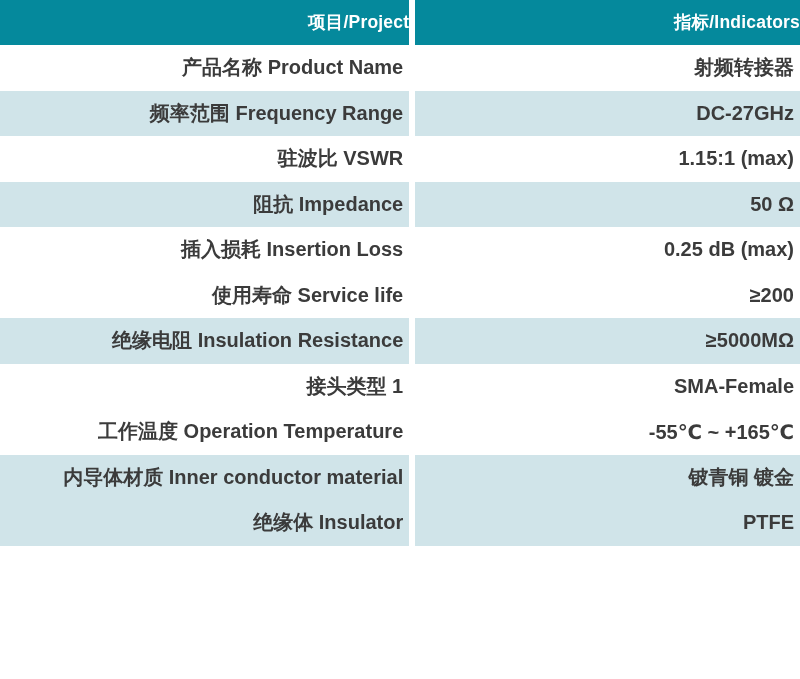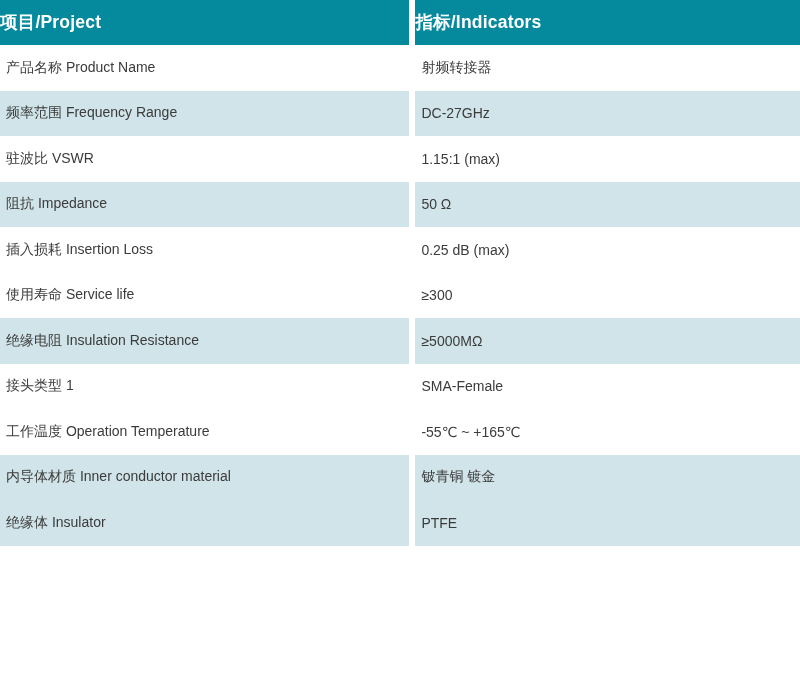--- a/index.html
+++ b/index.html
@@ -24,43 +24,44 @@
   
   .thead-row th {
     background: #05899c;
     color: #ffffff;
     font-size: 17.5px;
     font-weight: bold;
     letter-spacing: 0.2px;
     height: 45px;
     line-height: 45px;
     padding: 0;
-    text-align: left;
+    text-align: right;
     vertical-align: middle;
     white-space: nowrap;
   }
   .thead-row th.col-project { width: 398px; }
   .thead-row th.col-gap {
     width: 6px;
     background: #ffffff;
     padding: 0;
   }
   .thead-row th.col-indicator { width: 374px; }
 
   
   #spec-table tbody td {
     height: 45.5px;
     padding: 0 6px;
-    font-size: 14px;
+    font-size: 20px;
     color: #3b3b3b;
-    text-align: left;
+    text-align: right;
     vertical-align: middle;
     white-space: nowrap;
     overflow: hidden;
     text-overflow: ellipsis;
+    font-weight: bold;
   }
   #spec-table tbody td.cell-gap {
     padding: 0;
     background: #ffffff !important;
   }
 
   tr.row-odd td { background: #ffffff; }
   tr.row-even td { background: #d0e4e9; margin-left: 9px; }
 </style>
 </head>
@@ -96,21 +97,21 @@
         <td class="cell-indicator">50 Ω</td>
       </tr>
       <tr class="row-odd">
         <td class="cell-project">插入损耗 Insertion Loss</td>
         <td class="cell-gap"></td>
         <td class="cell-indicator">0.25 dB (max)</td>
       </tr>
       <tr class="row-odd">
         <td class="cell-project">使用寿命 Service life</td>
         <td class="cell-gap"></td>
-        <td class="cell-indicator">≥300</td>
+        <td class="cell-indicator">≥200</td>
       </tr>
       <tr class="row-even">
         <td class="cell-project">绝缘电阻 Insulation Resistance</td>
         <td class="cell-gap"></td>
         <td class="cell-indicator">≥5000MΩ</td>
       </tr>
       <tr class="row-odd">
         <td class="cell-project">接头类型 1</td>
         <td class="cell-gap"></td>
         <td class="cell-indicator">SMA-Female</td>

